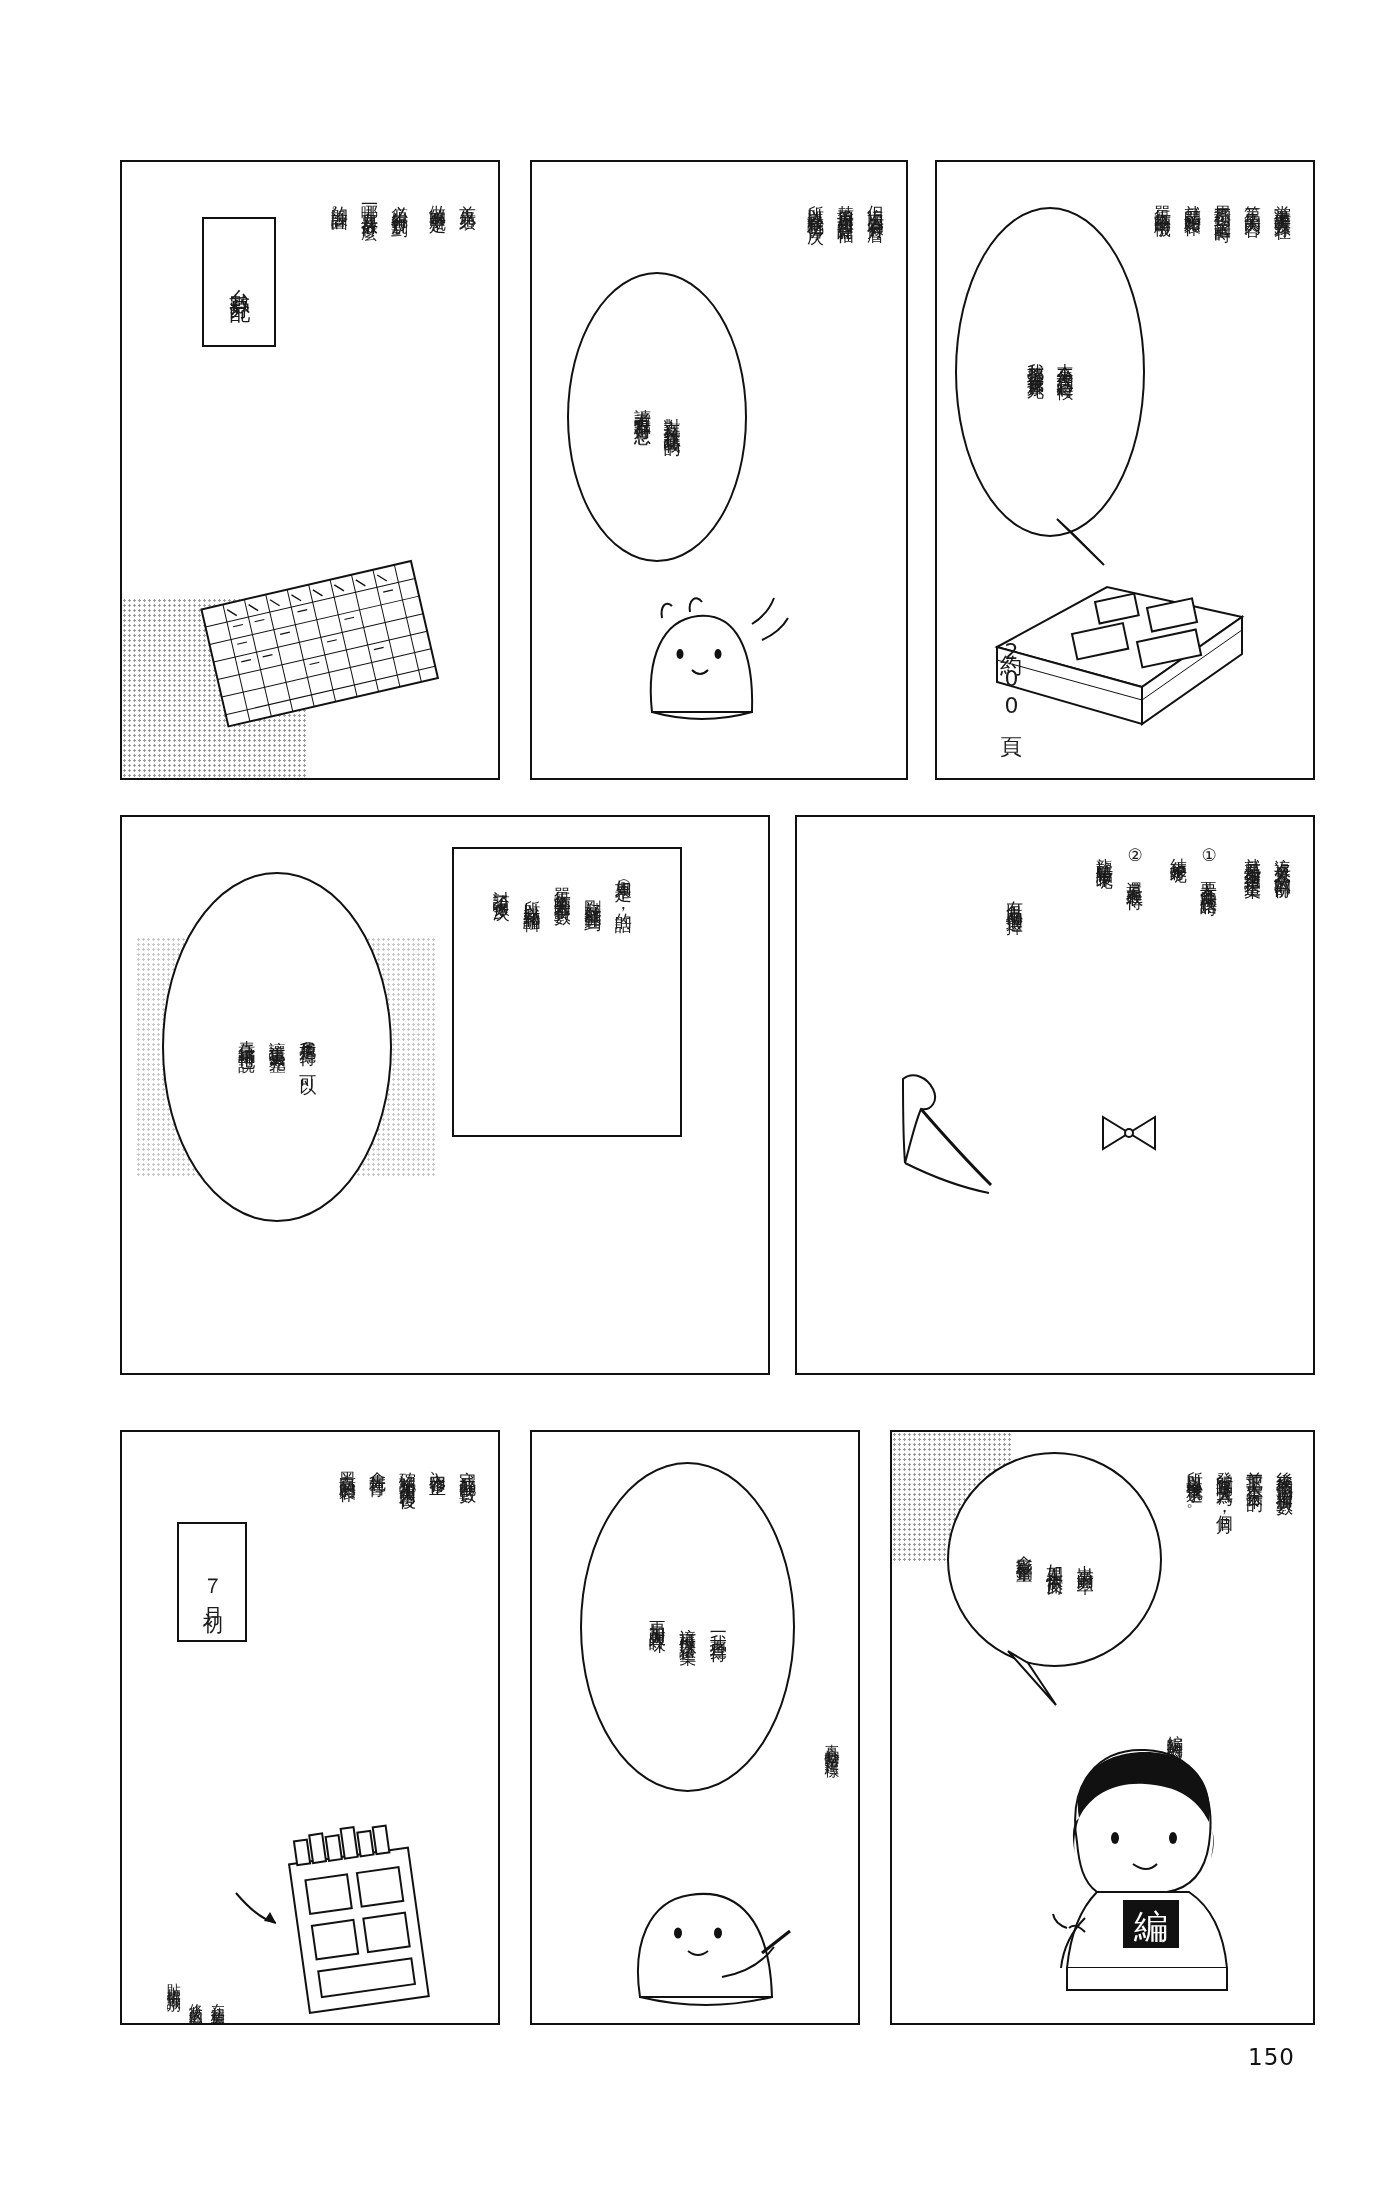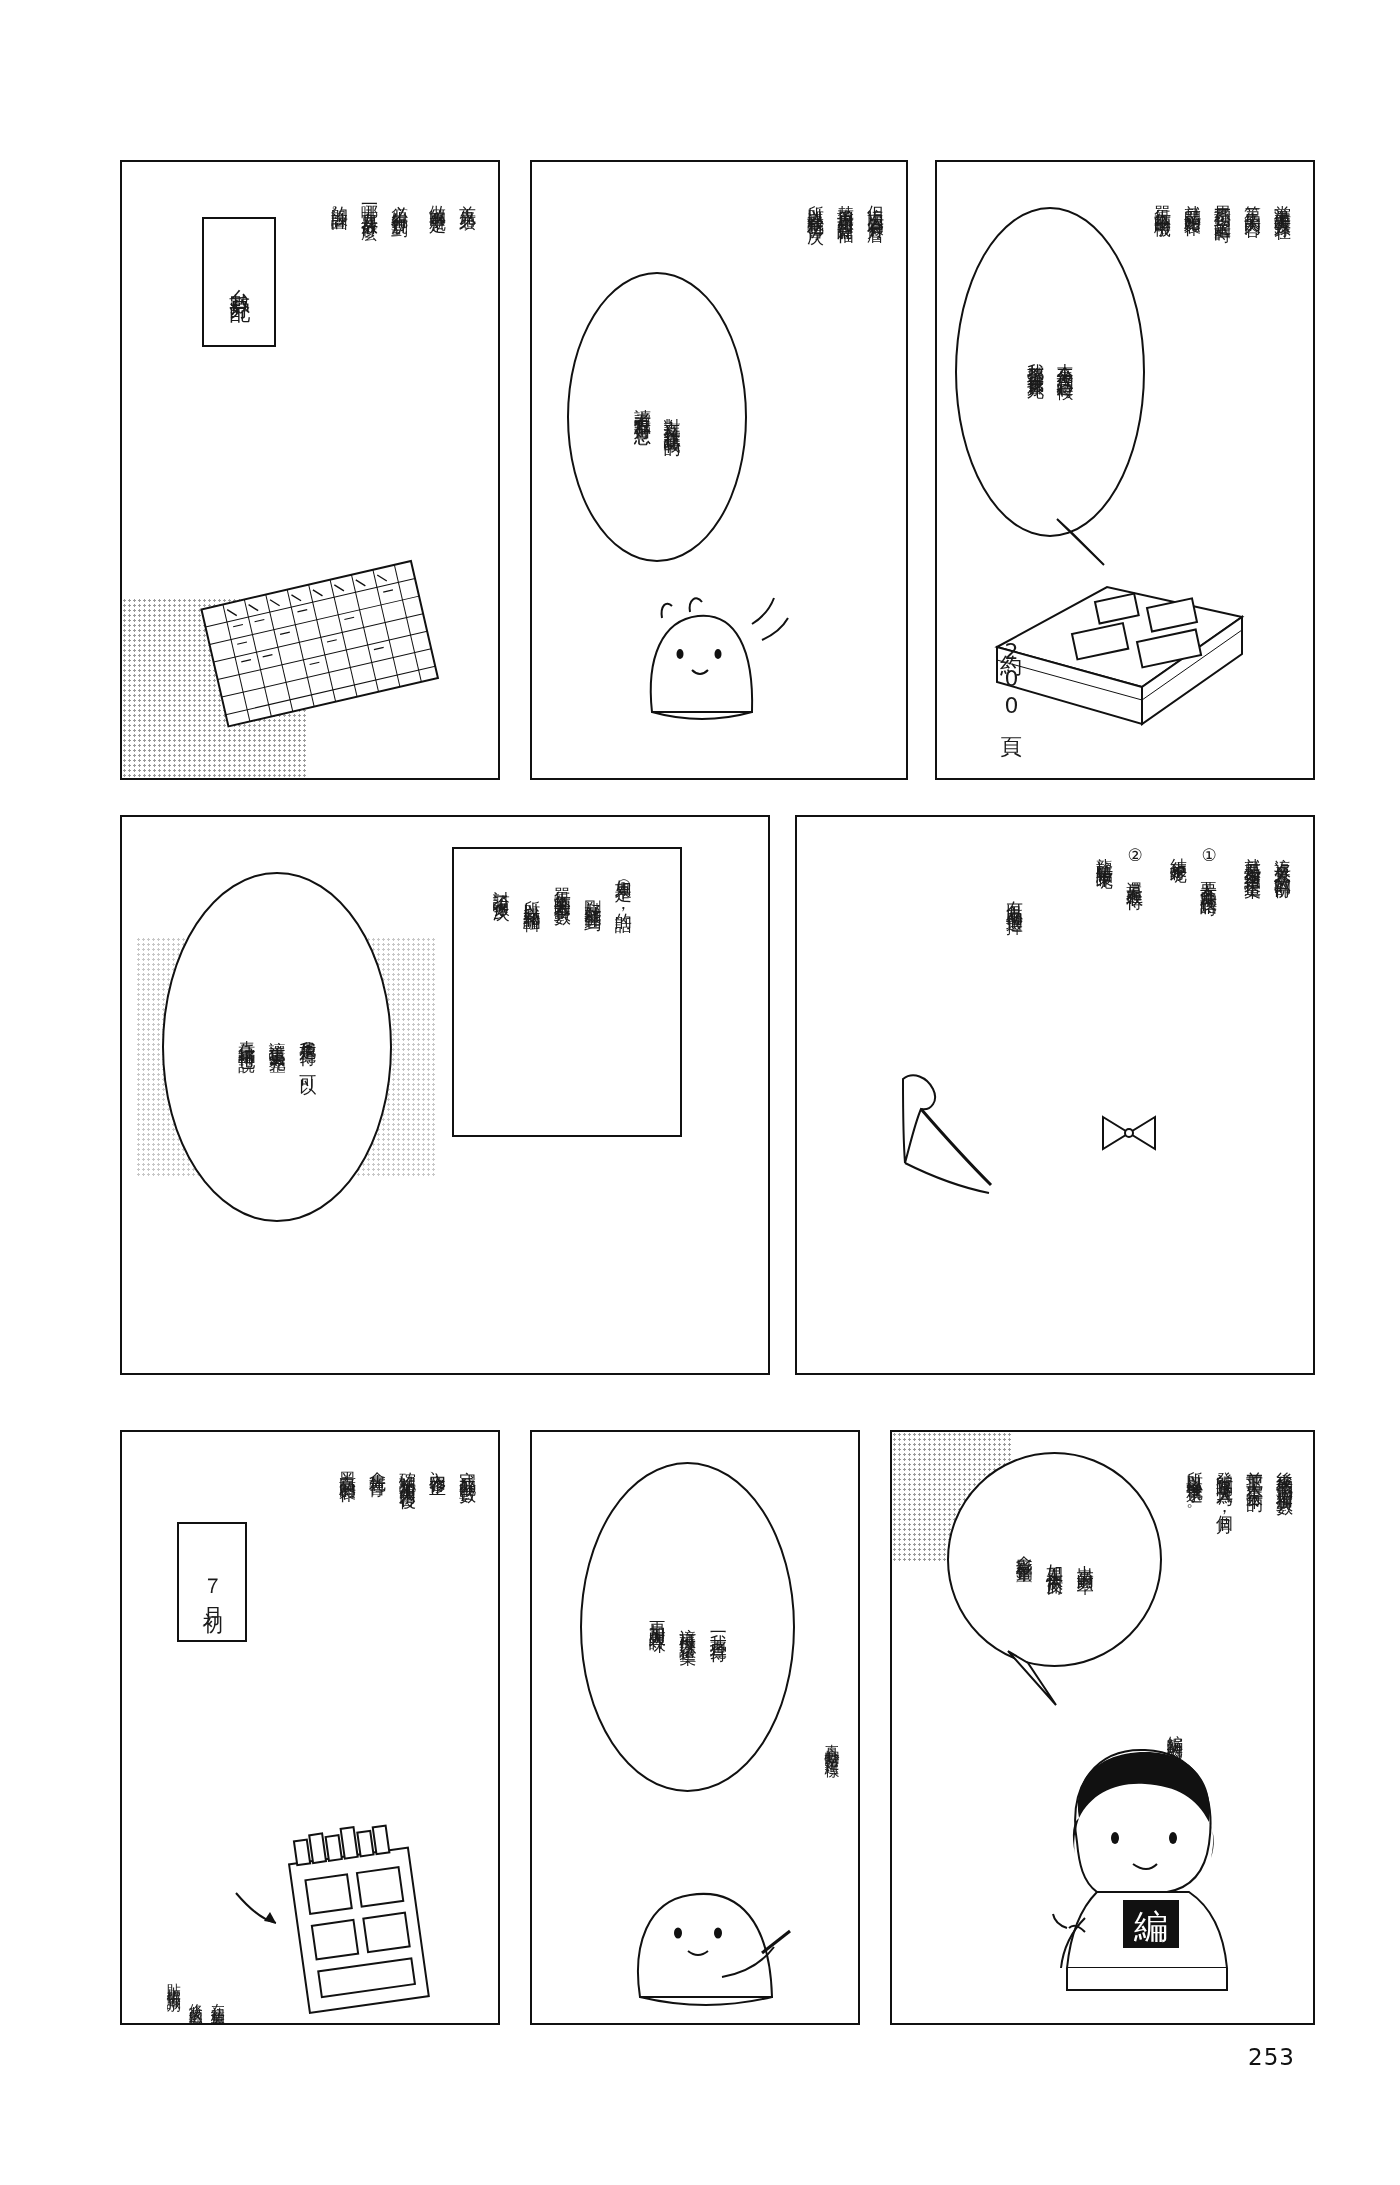--- a/index.html
+++ b/index.html
@@ -330,15 +330,15 @@
       <path d="M58,196 C44,210 36,228 34,246" fill="none" stroke="#111" stroke-width="2"></path>
       <g>
         <rect x="96" y="178" width="56" height="48" fill="#111"></rect>
         <text x="124" y="216" font-size="34" fill="#fff" text-anchor="middle" font-family="'DejaVu Sans','Liberation Sans',sans-serif">編</text>
       </g>
       <path d="M58,210 q-10,-10 -16,-4" fill="none" stroke="#111" stroke-width="2"></path>
       <path d="M40,206 q-12,-4 -14,-14" fill="none" stroke="#111" stroke-width="2"></path>
     </svg>
   </div>
 
-  <div class="pagenum" style="right:105px;bottom:115px;">253</div>
+  <div class="pagenum" style="right:105px;bottom:115px;">150</div>
 
 </div>
 
 </body></html>

